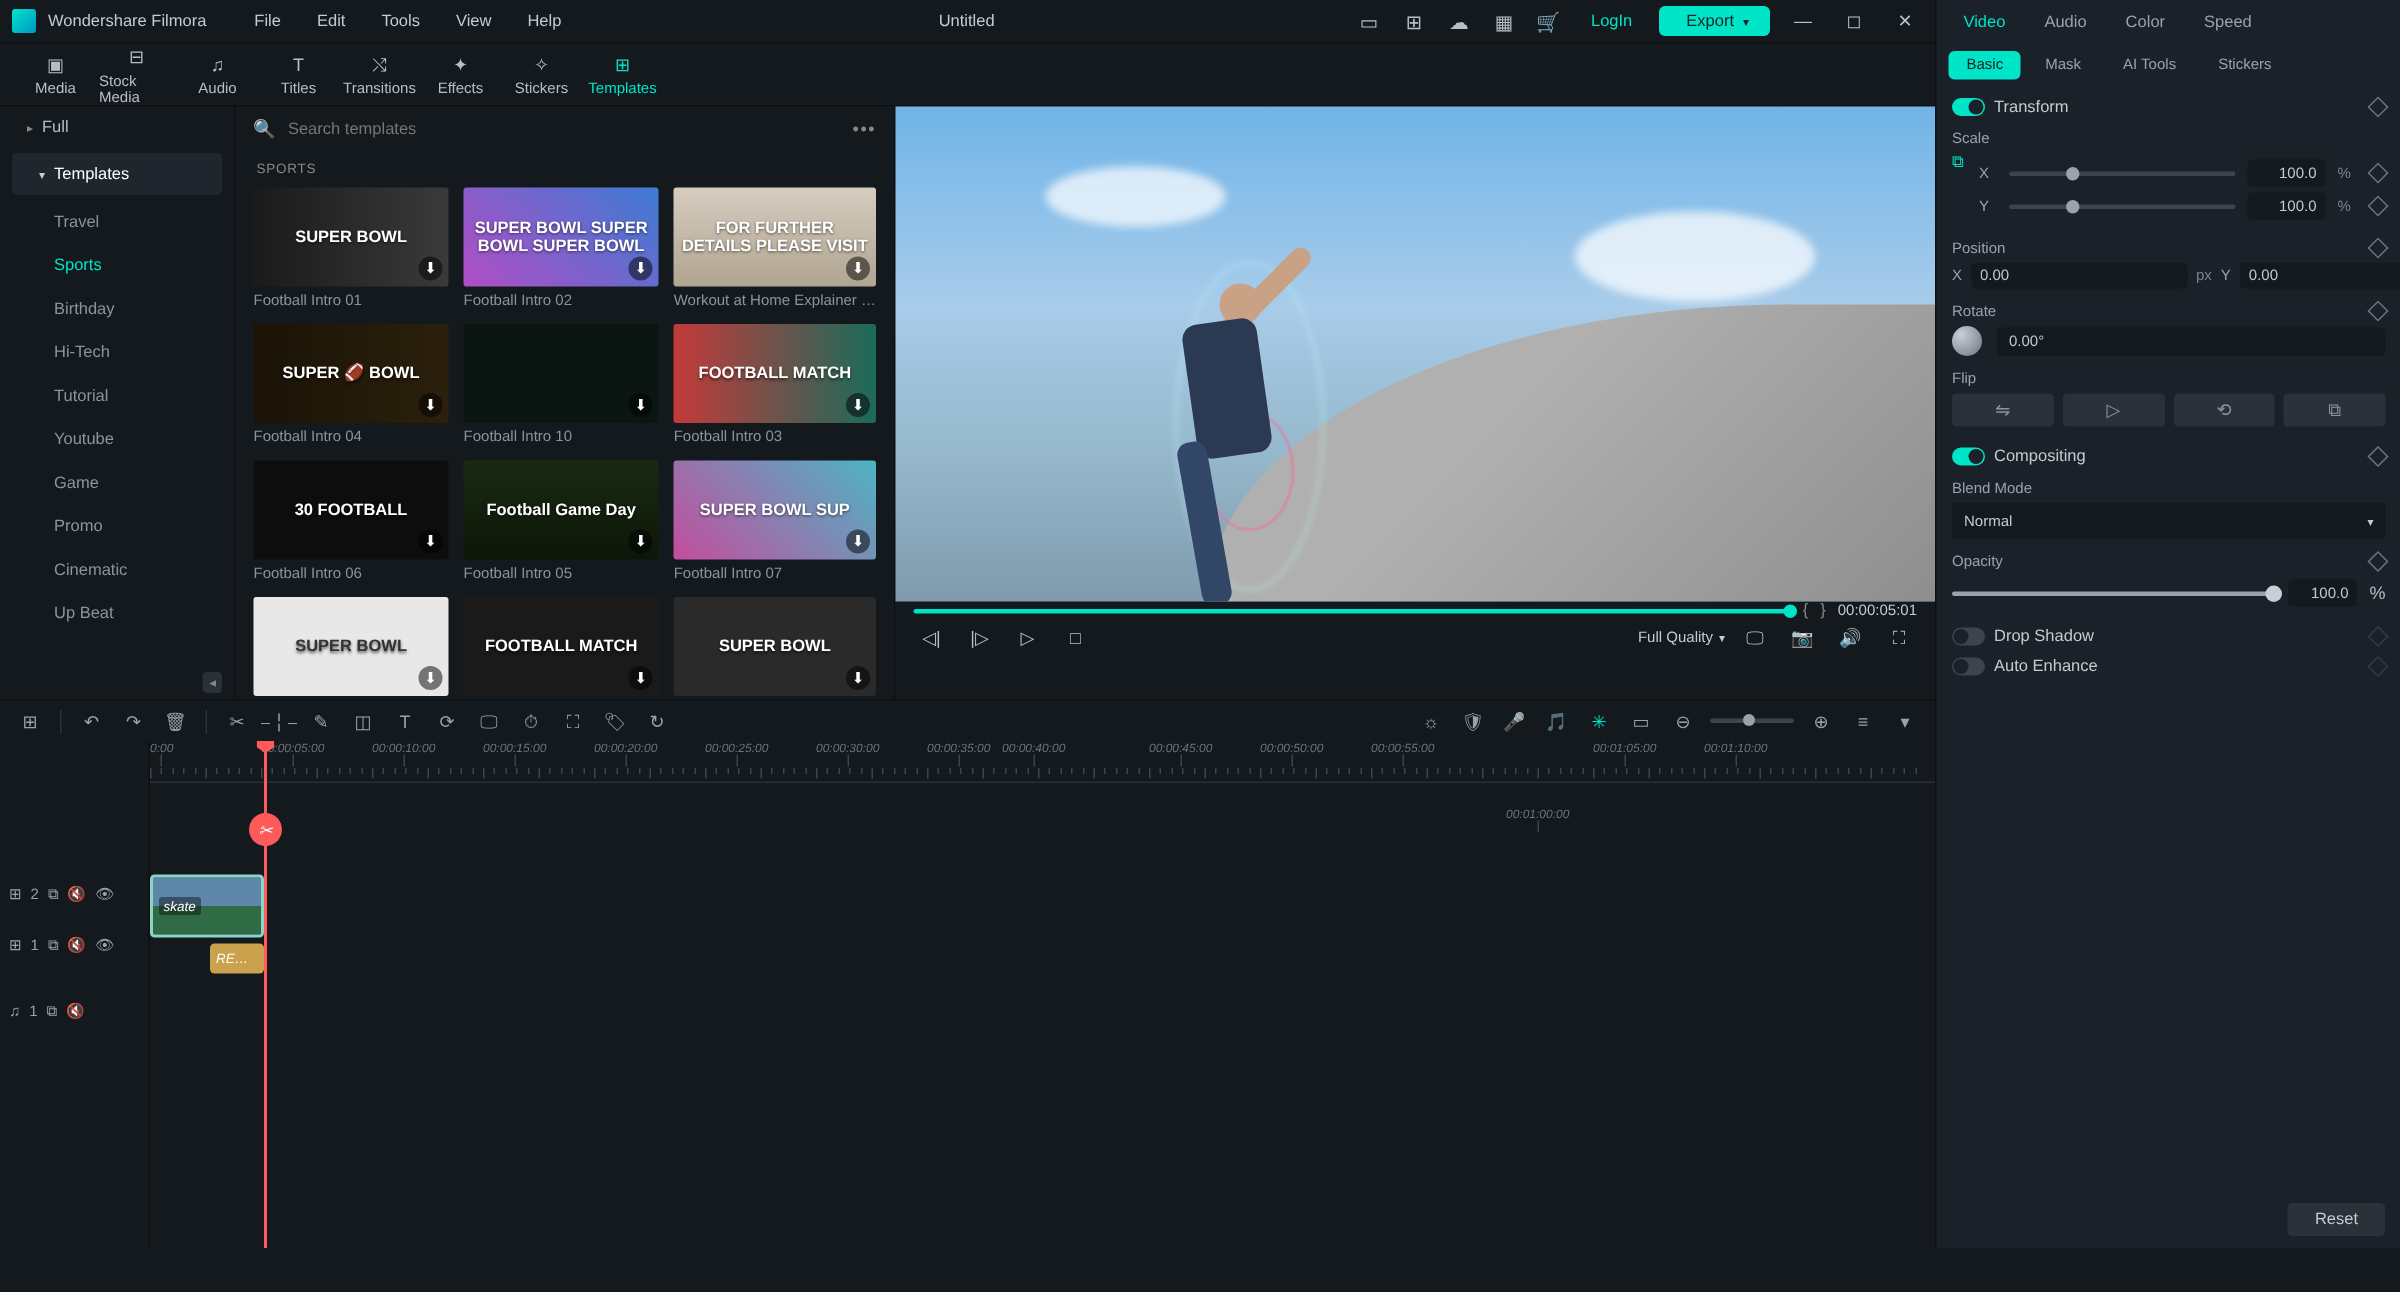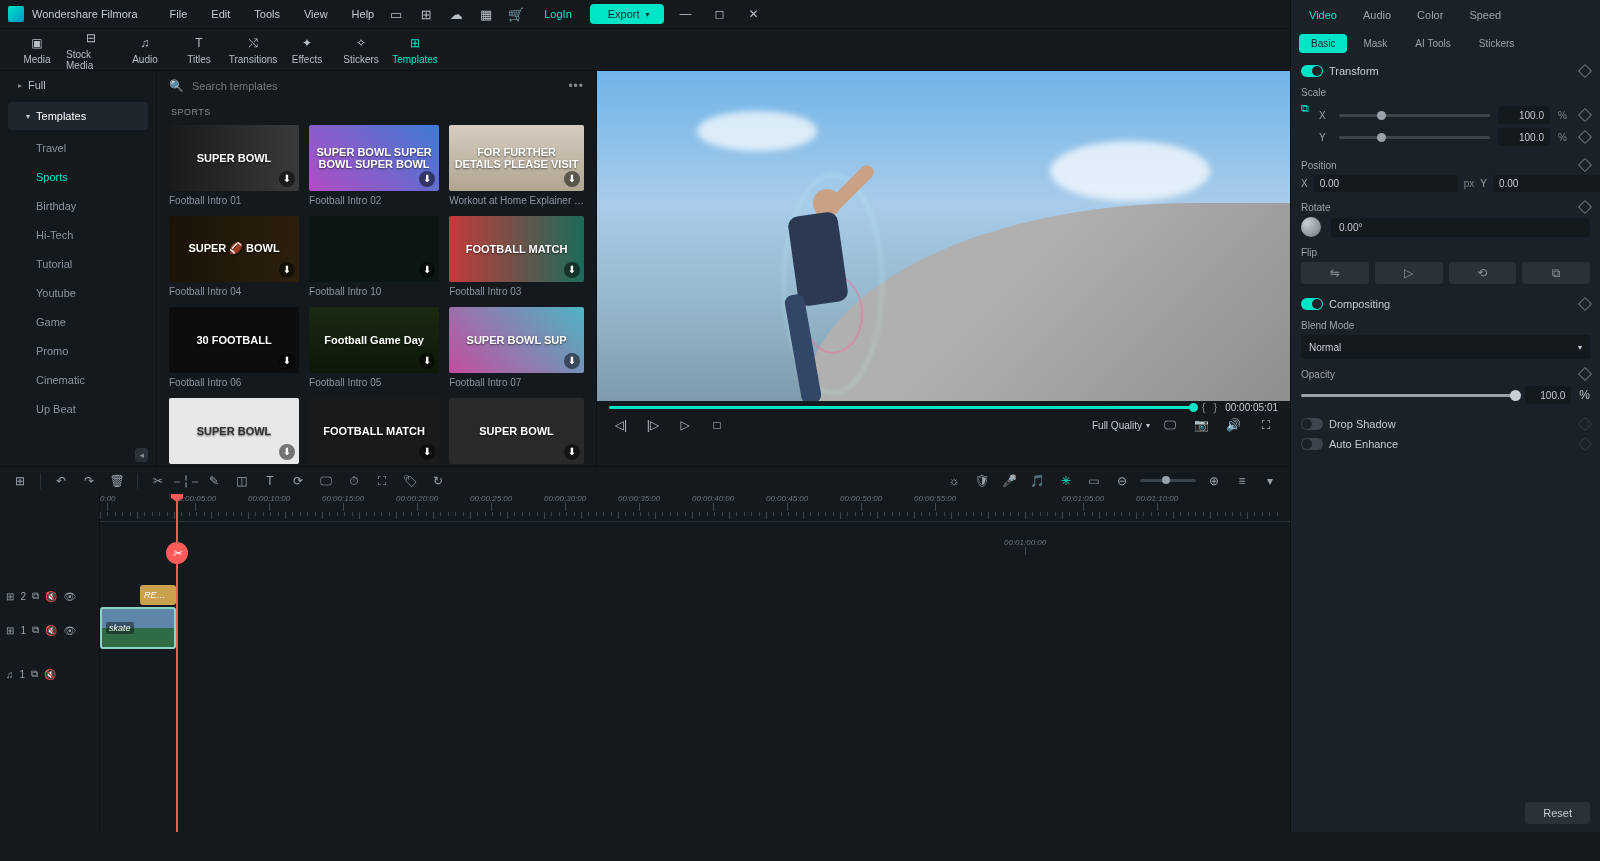--- a/index.html
+++ b/index.html
@@ -331,20 +331,21 @@
 <div class="left-stack">
 
 <div class="titlebar">
   <div class="logo"></div>
   <div class="appname">Wondershare Filmora</div>
   <div class="menu-item">File</div>
   <div class="menu-item">Edit</div>
   <div class="menu-item">Tools</div>
   <div class="menu-item">View</div>
   <div class="menu-item">Help</div>
+  <div class="center">Untitled</div>
   <div class="right">
     <div class="icon-btn">▭</div>
     <div class="icon-btn">⊞</div>
     <div class="icon-btn">☁</div>
     <div class="icon-btn">▦</div>
     <div class="icon-btn" style="color:#ff5aa8">🛒</div>
     <div class="login">LogIn</div>
     <div class="export-btn">
             <span>Export</span>
             <span style="font-size:8px">▾</span>
@@ -798,21 +799,21 @@
               <div class="ln"></div>
             </div>
             <div class="tick" style="left: 444px;">
               <div style="font-size:8px;white-space:nowrap">00:00:30:00</div>
               <div class="ln"></div>
             </div>
             <div class="tick" style="left: 518px;">
               <div style="font-size:8px;white-space:nowrap">00:00:35:00</div>
               <div class="ln"></div>
             </div>
-            <div class="tick" style="left: 592px;">
+            <div class="tick" style="left: 568px;">
               <div style="font-size:8px;white-space:nowrap">00:00:40:00</div>
               <div class="ln"></div>
             </div>
             <div class="tick" style="left: 666px;">
               <div style="font-size:8px;white-space:nowrap">00:00:45:00</div>
               <div class="ln"></div>
             </div>
             <div class="tick" style="left: 740px;">
               <div style="font-size:8px;white-space:nowrap">00:00:50:00</div>
               <div class="ln"></div>
@@ -831,28 +832,28 @@
             </div>
             <div class="tick" style="left: 1036px;">
               <div style="font-size:8px;white-space:nowrap">00:01:10:00</div>
               <div class="ln"></div>
             </div>
           </div>
     <div class="playhead"></div>
     <div class="cutball">✂</div>
     <div class="tl-tracks">
       <div class="tl-track gap"></div>
+      <div class="tl-track">
+        <div class="tl-clip video">
+                <span style="background:rgba(0,0,0,0.4);padding:1px 3px;border-radius:2px">skate</span>
+              </div>
+      </div>
       <div class="tl-track" style="height:24px">
         <div class="tl-clip title">
                 <span>RE…</span>
-              </div>
-      </div>
-      <div class="tl-track">
-        <div class="tl-clip video">
-                <span style="background:rgba(0,0,0,0.4);padding:1px 3px;border-radius:2px">skate</span>
               </div>
       </div>
       <div class="tl-track"></div>
     </div>
   </div>
 </div>
 
 </div>
 
 <div class="right-panel">

